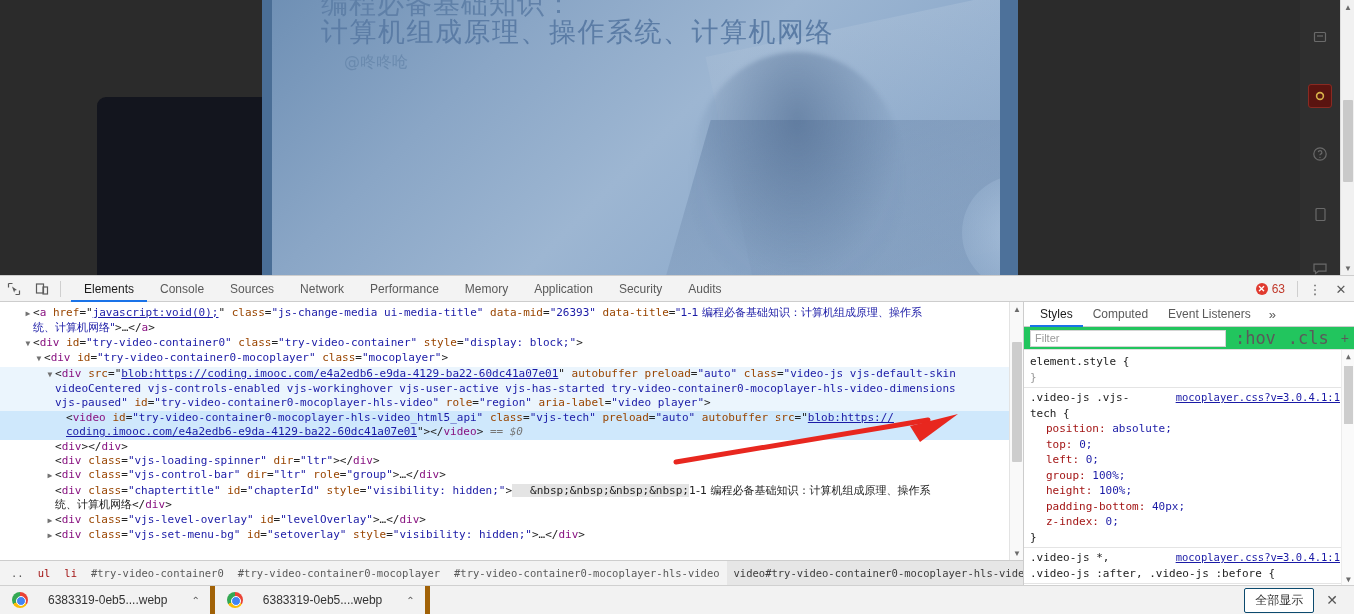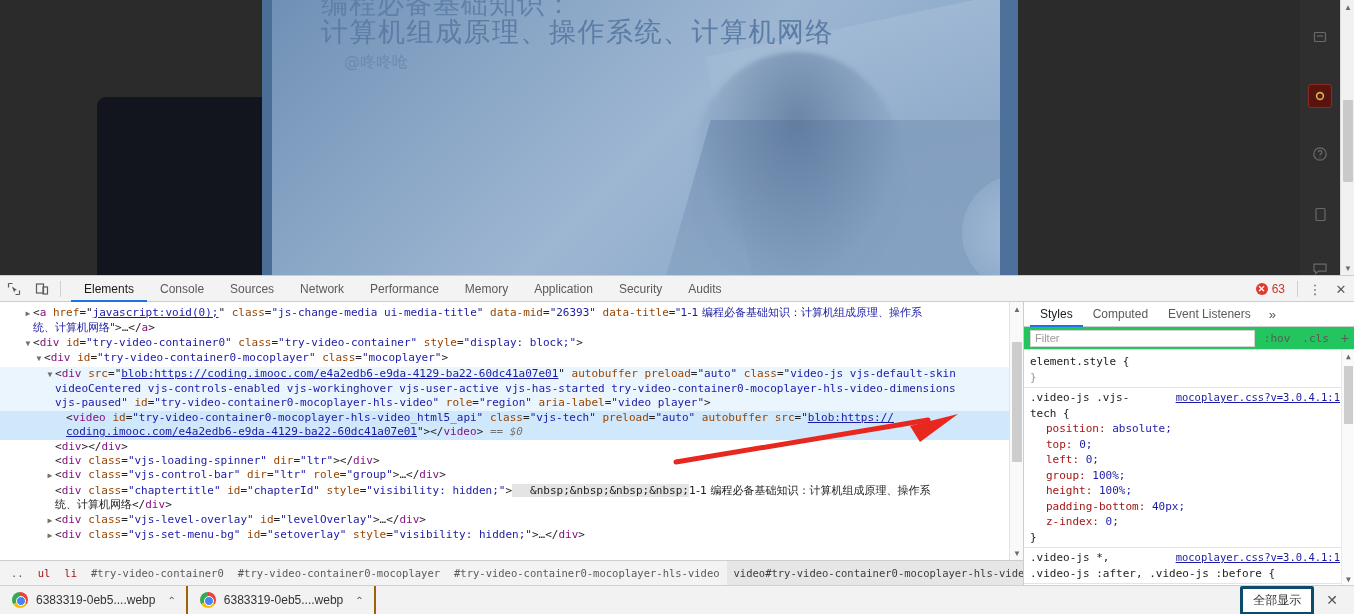--- a/index.html
+++ b/index.html
@@ -224,21 +224,21 @@
     border-bottom: 1px solid #e0e0e0; background: #22c55e;
     padding: 0 2px 0 6px; gap: 6px;
   }
   .sp-filter-input {
     flex: 1; height: 17px; border: 1px solid #d4d4d4; background: #fff;
     font-size: 11px; color: #333; padding: 0 4px;
     font-family: "Liberation Sans", sans-serif;
     outline: none;
   }
   .sp-filter-input::placeholder { color: #9a9a9a; }
-  .sp-chip { font-size: 11px; color: #5a5a5a; padding: 0 3px;
+  .sp-chip { font-size: 17px; color: #5a5a5a; padding: 0 3px;
              font-family: "DejaVu Sans Mono", monospace; }
   .sp-plus { color: #5a5a5a; font-size: 14px; padding: 0 3px; }
 
   .sp-rules {
     flex: 1; overflow: hidden; position: relative;
     font-family: "DejaVu Sans Mono", monospace;
     font-size: 11px; line-height: 15.5px; color: #222;
     padding: 2px 0 0 0;
   }
   .rule { padding: 2px 14px 2px 6px; border-bottom: 1px solid #e4e4e4; }
@@ -266,38 +266,38 @@
   
   .annot-arrow { position: absolute; left: 660px; top: 415px; pointer-events:none; }
 
   
   .downloadbar {
     position: absolute; left: 0; top: 585px; width: 1354px; height: 29px;
     background: #f2f2f2; border-top: 1px solid #d0d0d0;
     display: flex; align-items: center;
   }
   .dl-item {
-    display: flex; align-items: center; height: 29px; gap: 8px;
-    padding: 0 10px 0 12px; border-right: 2px solid #a16207;
+    display: flex; align-items: center; height: 29px; gap: 20px;
+    padding: 0 10px 0 12px; border-right: 5px solid #a16207;
   }
   .dl-name { font-size: 12px; color: #333; }
   .dl-caret { color: #555; font-size: 10px; margin-left: 4px; }
   .chrome-icon {
     width: 16px; height: 16px; border-radius: 50%;
     background: conic-gradient(#ea4335 0deg 120deg, #fbbc05 120deg 240deg, #34a853 240deg 360deg);
     position: relative;
   }
   .chrome-icon::after {
     content:""; position:absolute; left:4px; top:4px; width:8px; height:8px;
     border-radius:50%; background:#4285f4; border:1.5px solid #fff;
   }
   .dl-right { margin-left: auto; display: flex; align-items: center; gap: 6px; padding-right: 10px; }
   .dl-showall {
     font-size: 12px; color: #333; padding: 3px 10px;
-    border: 3px solid #0c4a6e; background: #fff; border-radius: 2px;
+    border: 1px solid #0c4a6e; background: #fff; border-radius: 2px;
     font-family: "DejaVu Sans", sans-serif;
   }
   .dl-close { font-size: 14px; color: #555; padding: 0 6px; }
 </style>
 </head>
 <body>
 
 <div id="root">
 
   <div class="page-viewport">

